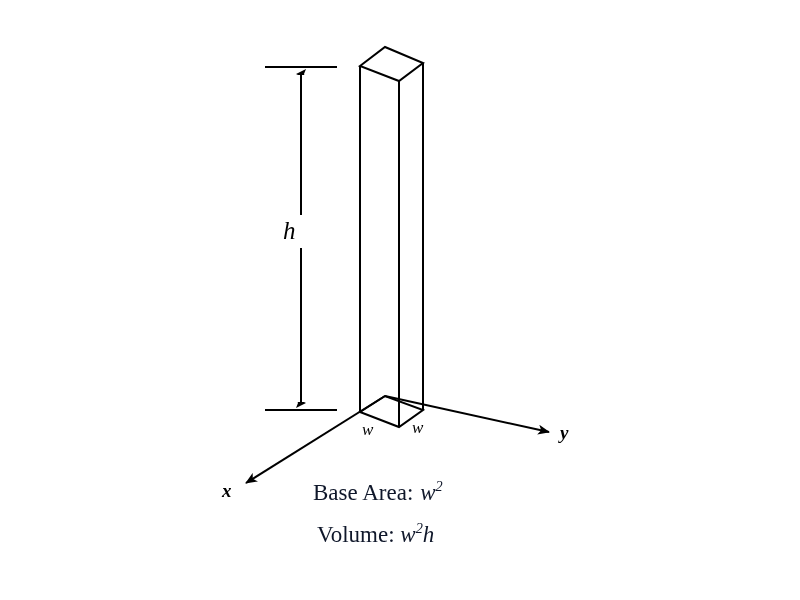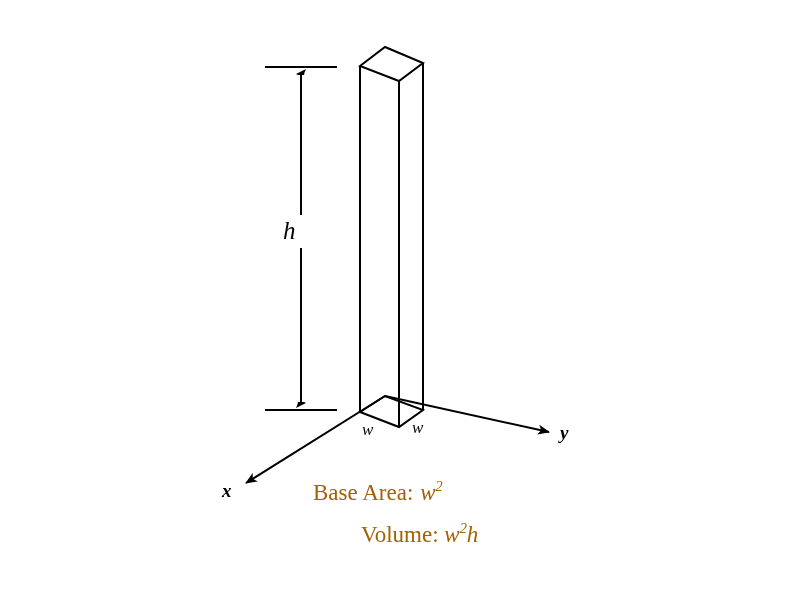--- a/index.html
+++ b/index.html
@@ -63,30 +63,29 @@
     left: 560px;
     top: 423px;
     font-size: 19px;
     font-weight: 600;
   }
   .caption {
     position: absolute;
     white-space: nowrap;
     font-size: 23px;
     line-height: 1;
-    color: #a16207;
+    color: #0f172a;
   }
   .cap-base {
     left: 313px;
     top: 479px;
   }
   .cap-vol {
     left: 317px;
     top: 521px;
-    margin-left: 44px;
   }
   .caption .var {
     font-style: italic;
   }
   .caption sup {
     font-size: 0.62em;
     vertical-align: super;
     font-style: italic;
   }
   .gap-sm {

